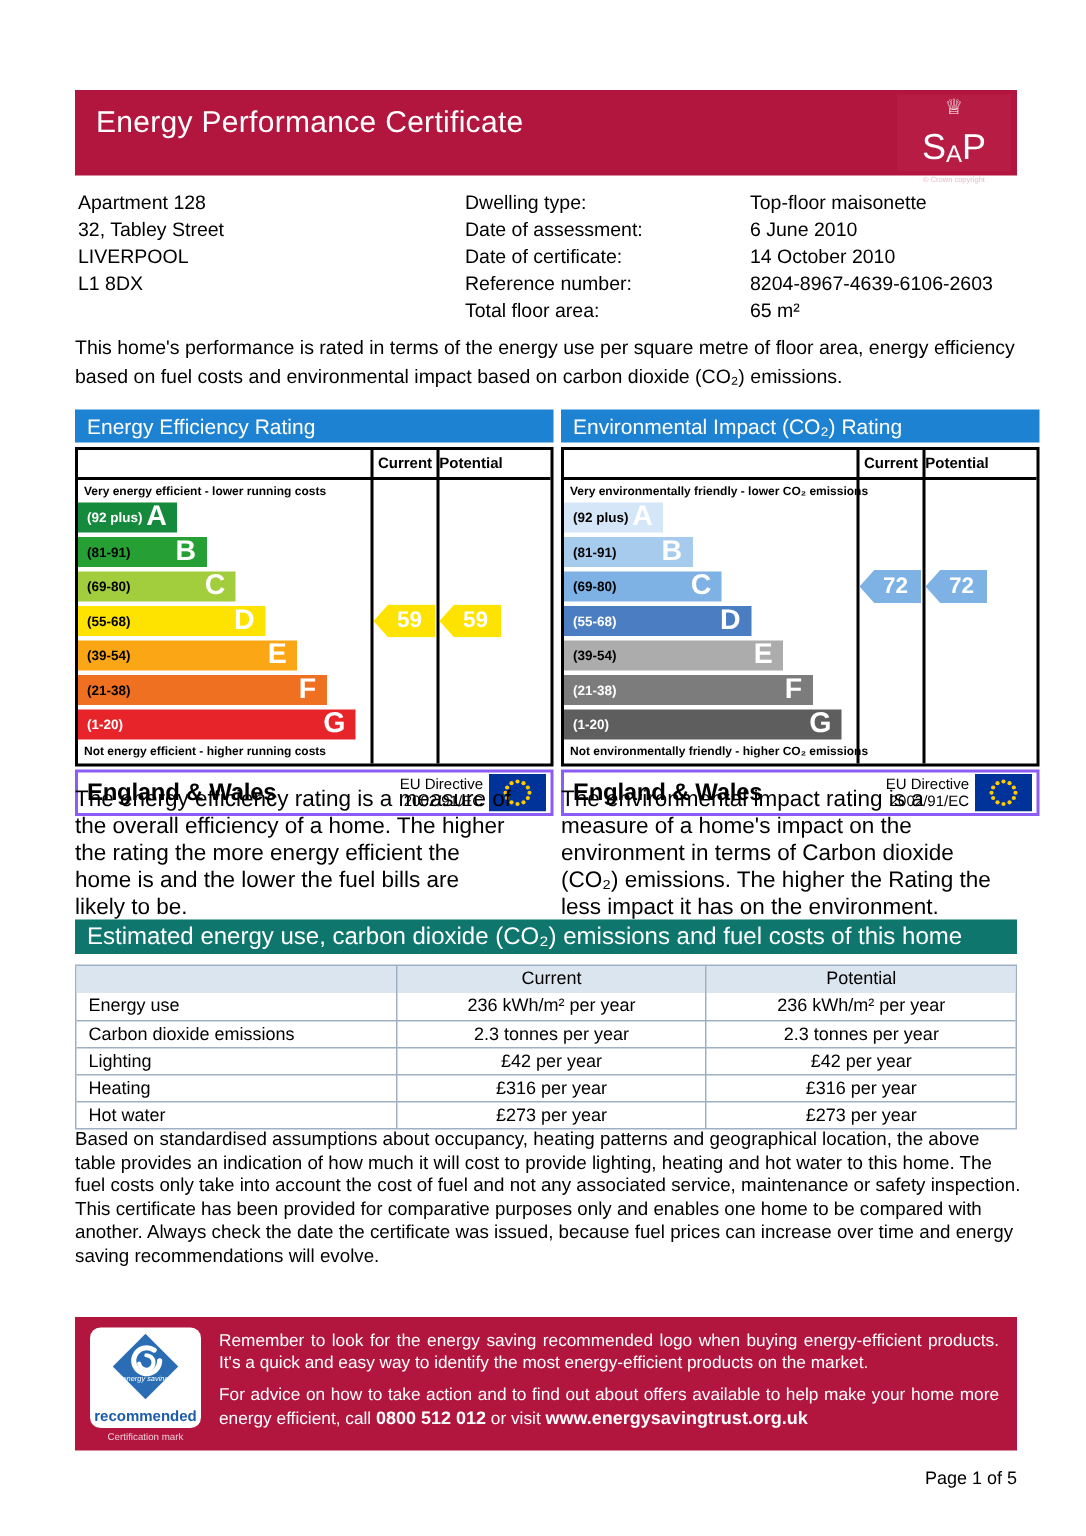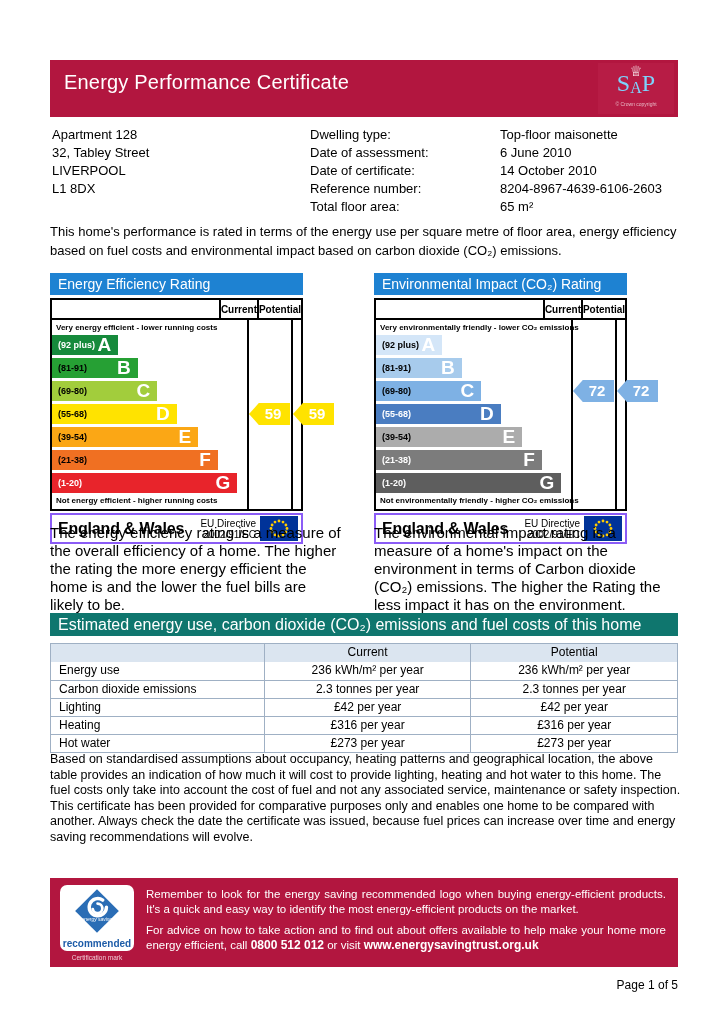--- a/index.html
+++ b/index.html
@@ -3,37 +3,37 @@
 <meta charset="utf-8">
 <style>
   * { margin:0; padding:0; box-sizing:border-box; }
   body { background:#ffffff; font-family:"Liberation Sans", sans-serif; }
   #page { position:relative; width:724px; height:1024px; background:#fff; overflow:hidden; }
 
   
   .top-banner { position:absolute; left:50px; top:60px; width:628px; height:57px; background:#b2163f; color:#fff; }
   .top-banner .doc-title { position:absolute; left:14px; top:11px; font-size:20px; letter-spacing:.2px; }
   .sap-box { position:absolute; right:4px; top:3px; width:76px; height:51px; background:#b71c45; text-align:center; }
-  .sap-letters { position:relative; margin-top:8px; color:#7dd3fc; font-family:Liberation Serif, serif; font-size:24px; line-height:24px; }
+  .sap-letters { position:relative; margin-top:24px; color:#ffffff; font-family:Liberation Sans, sans-serif; font-size:24px; line-height:24px; }
   .sap-letters .mid { font-size:16px; vertical-align:-2px; }
   .sap-crown { position:absolute; top:1px; left:50%; transform:translateX(-50%); font-size:14px; line-height:14px; color:#fff; }
   .sap-copy { font-size:5px; color:#e9b9c6; margin-top:1px; }
 
   
   .prop { position:absolute; left:50px; top:126px; width:628px; font-size:13px; line-height:18px; color:#000; }
   .addr { position:absolute; left:2px; top:0; }
   .prop-fields { position:absolute; left:260px; top:0; right:0; }
   .prop-row { display:flex; }
   .prop-label { width:190px; }
   .prop-value { flex:1; }
 
   .intro { position:absolute; left:50px; top:222px; width:632px; font-size:13px; line-height:19px; color:#000; }
 
   
-  .chart { position:absolute; top:273px; width:253px; }
+  .chart { position:absolute; top:273px; width:319px; }
   .chart.left { left:50px; } .chart.right { left:374px; }
   .chart-title { height:22px; background:#1e82d2; color:#fff; font-size:14px; line-height:22px; padding-left:8px; }
   .chart-box { margin-top:3px; border:2px solid #000; background:#fff; }
   .chart-head { display:flex; height:20px; border-bottom:2px solid #000; }
   .ch-spacer { width:195px; }
   .ch-col { width:44px; border-left:2px solid #000; font-weight:bold; font-size:10px; display:flex; align-items:center; justify-content:center; }
   .chart-body { position:relative; height:189px; }
   .colline { position:absolute; top:0; bottom:0; width:0; border-left:2px solid #000; }
   .colline.c1 { left:195px; } .colline.c2 { left:239px; }
   .note { position:absolute; left:4px; font-size:8px; font-weight:bold; color:#000; }

